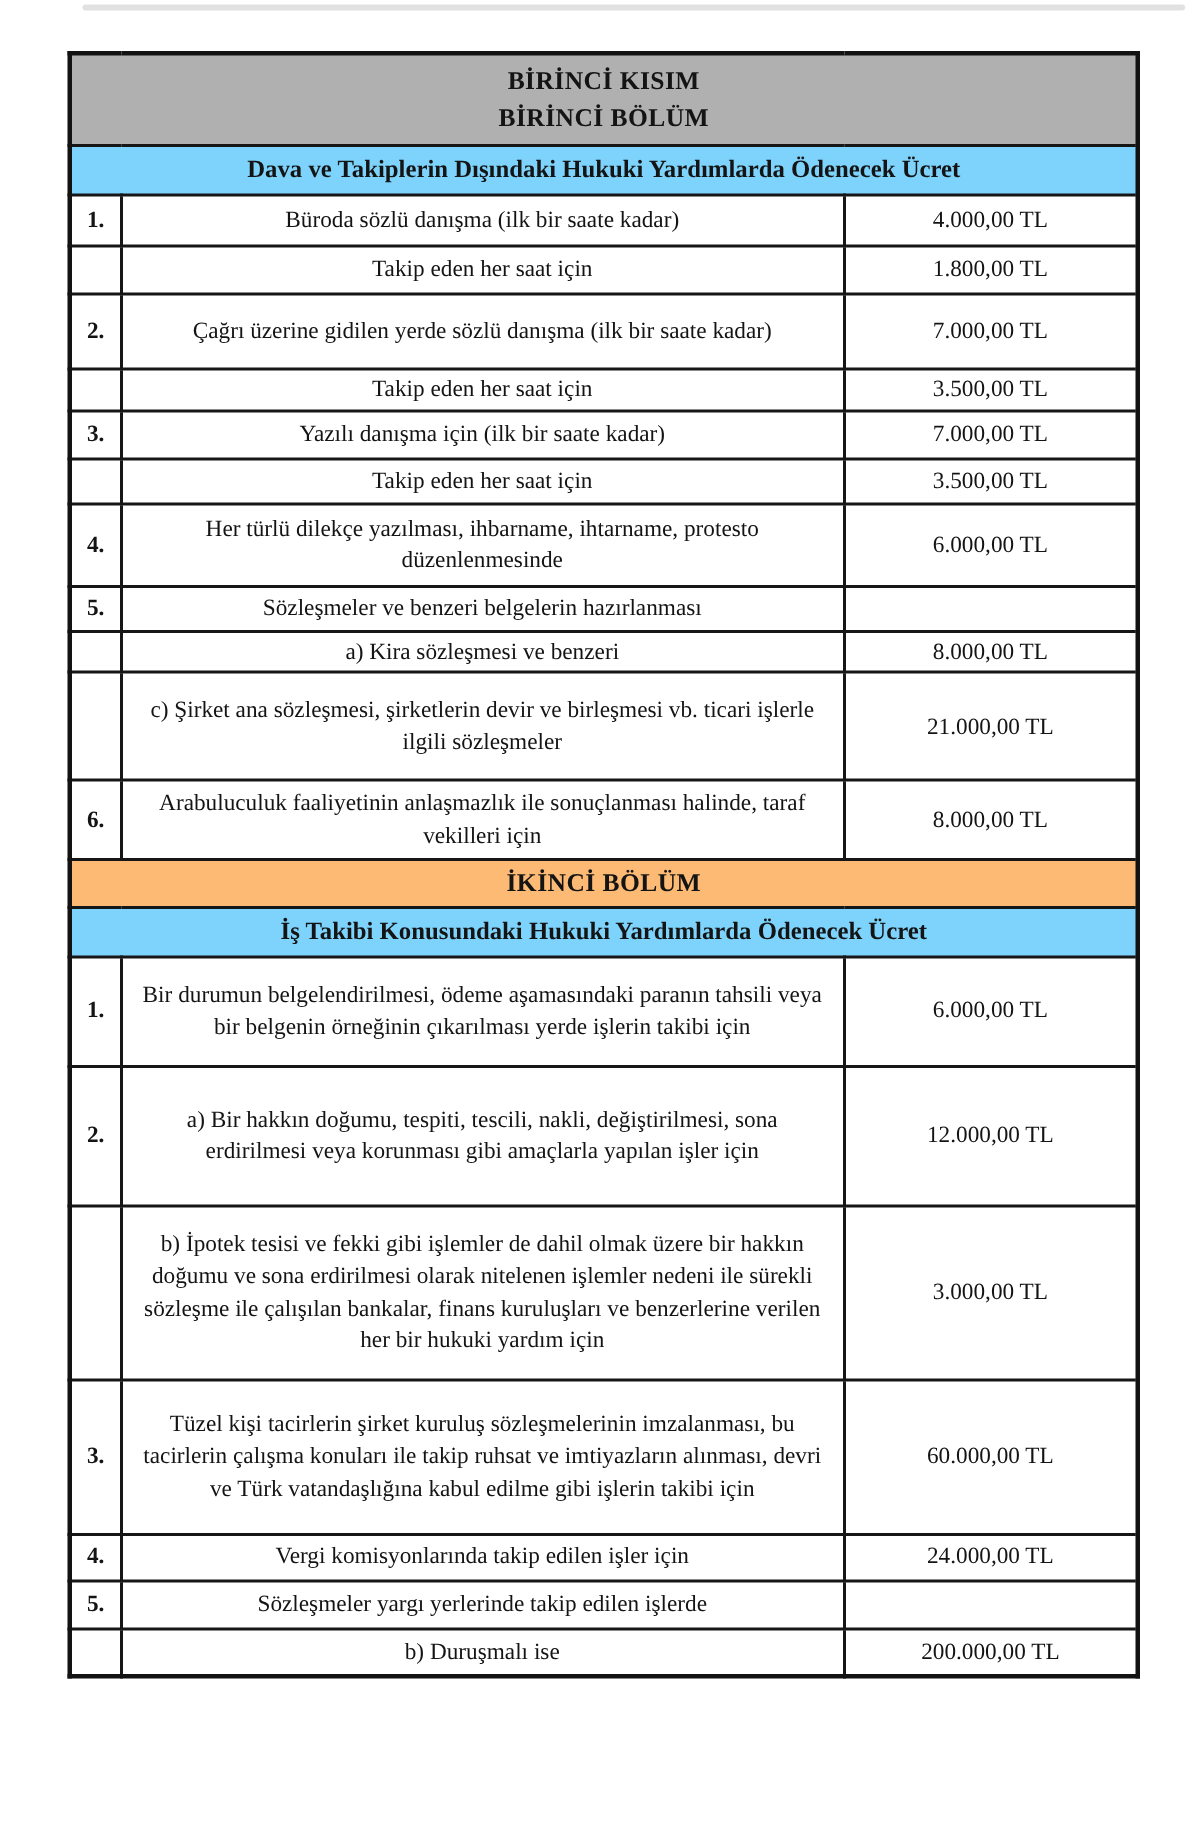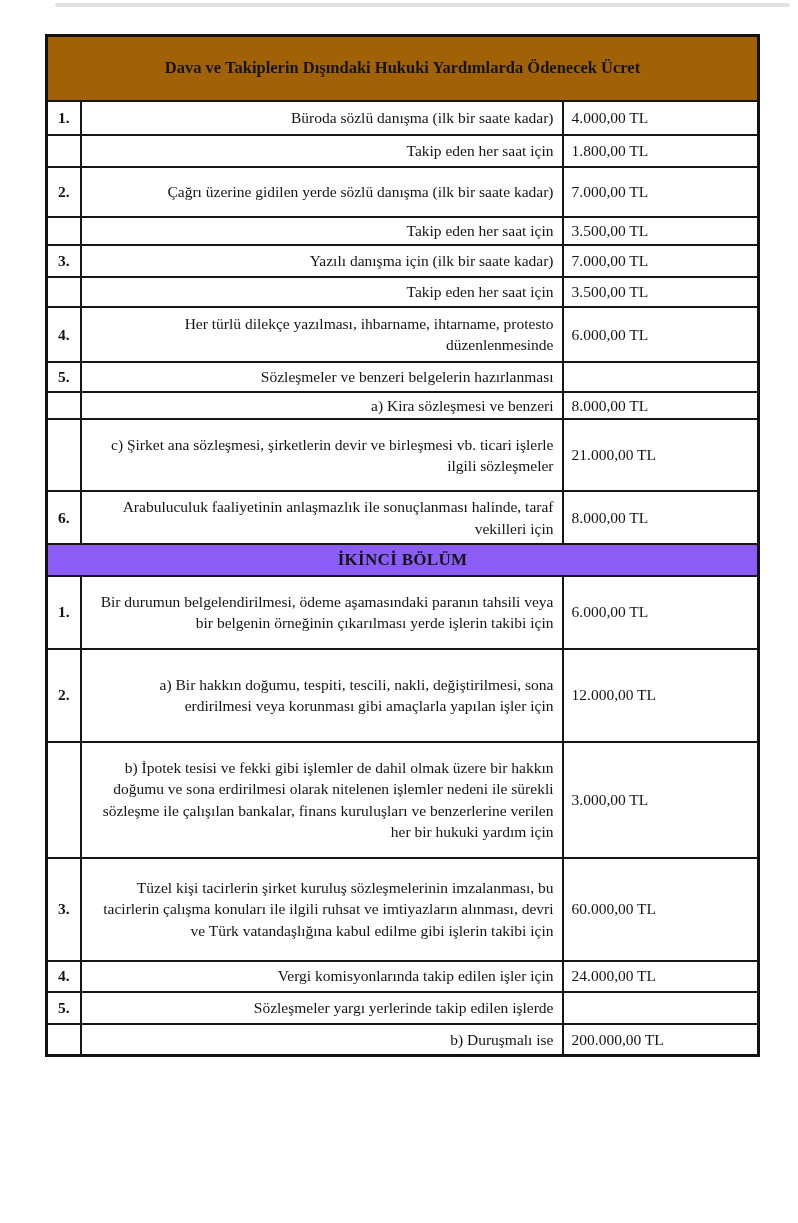--- a/index.html
+++ b/index.html
@@ -43,68 +43,74 @@
     vertical-align: middle;
     font-size: 15.5px;
     line-height: 1.38;
   }
   td.cell-no {
     text-align: center;
     font-weight: bold;
     padding: 2px 3px;
   }
   td.cell-desc {
-    text-align: right;
+    text-align: center;
   }
   td.cell-fee {
-    text-align: left;
+    text-align: center;
     padding-right: 13px;
     white-space: nowrap;
   }
   tr.part-heading-row td {
     background: #b0b0b0;
     text-align: center;
     font-weight: bold;
     font-size: 17px;
     padding: 4px 8px;
     letter-spacing: 0.3px;
   }
   tr.part-heading-row td div {
     padding: 1px 0;
   }
   tr.section-heading-row td {
-    background: #8b5cf6;
+    background: #fdba74;
     text-align: center;
     font-weight: bold;
     font-size: 17px;
     padding: 3px 8px;
     letter-spacing: 0.3px;
   }
   tr.subtitle-row td {
-    background: #a16207;
+    background: #7dd3fc;
     text-align: center;
     font-weight: bold;
     font-size: 16.5px;
-    padding: 20px 8px;
+    padding: 4px 8px;
   }
 </style>
 </head>
 <body>
 
 <div class="scan-streak-top"></div>
 
 <div class="table-wrap">
   <table class="fee-table">
     <colgroup>
       <col style="width:34px">
       <col style="width:482px">
       <col style="width:196px">
     </colgroup>
     <tbody>
 
+      <tr class="part-heading-row" style="height:54px">
+        <td colspan="3">
+          <div>BİRİNCİ KISIM</div>
+          <div>BİRİNCİ BÖLÜM</div>
+        </td>
+      </tr>
 
       <tr class="subtitle-row" style="height:33px">
         <td colspan="3">Dava ve Takiplerin Dışındaki Hukuki Yardımlarda Ödenecek Ücret</td>
       </tr>
 
       <tr style="height:34px">
         <td class="cell-no">1.</td>
         <td class="cell-desc">Büroda sözlü danışma (ilk bir saate kadar)</td>
         <td class="cell-fee">4.000,00 TL</td>
       </tr>
@@ -156,39 +162,42 @@
       <tr style="height:53px">
         <td class="cell-no">6.</td>
         <td class="cell-desc">Arabuluculuk faaliyetinin anlaşmazlık ile sonuçlanması halinde, taraf vekilleri için</td>
         <td class="cell-fee">8.000,00 TL</td>
       </tr>
 
       <tr class="section-heading-row" style="height:30px">
         <td colspan="3">İKİNCİ BÖLÜM</td>
       </tr>
 
+      <tr class="subtitle-row" style="height:32px">
+        <td colspan="3">İş Takibi Konusundaki Hukuki Yardımlarda Ödenecek Ücret</td>
+      </tr>
 
       <tr style="height:73px">
         <td class="cell-no">1.</td>
         <td class="cell-desc">Bir durumun belgelendirilmesi, ödeme aşamasındaki paranın tahsili veya bir belgenin örneğinin çıkarılması yerde işlerin takibi için</td>
         <td class="cell-fee">6.000,00 TL</td>
       </tr>
       <tr style="height:93px">
         <td class="cell-no">2.</td>
         <td class="cell-desc">a) Bir hakkın doğumu, tespiti, tescili, nakli, değiştirilmesi, sona erdirilmesi veya korunması gibi amaçlarla yapılan işler için</td>
         <td class="cell-fee">12.000,00 TL</td>
       </tr>
       <tr style="height:116px">
         <td class="cell-no"></td>
         <td class="cell-desc">b) İpotek tesisi ve fekki gibi işlemler de dahil olmak üzere bir hakkın doğumu ve sona erdirilmesi olarak nitelenen işlemler nedeni ile sürekli sözleşme ile çalışılan bankalar, finans kuruluşları ve benzerlerine verilen her bir hukuki yardım için</td>
         <td class="cell-fee">3.000,00 TL</td>
       </tr>
       <tr style="height:103px">
         <td class="cell-no">3.</td>
-        <td class="cell-desc">Tüzel kişi tacirlerin şirket kuruluş sözleşmelerinin imzalanması, bu tacirlerin çalışma konuları ile ilgili ruhsat ve imtiyazların alınması, devri ve Türk vatandaşlığına kabul edilme gibi işlerin takibi için</td>
+        <td class="cell-desc">Tüzel kişi tacirlerin şirket kuruluş sözleşmelerinin imzalanması, bu tacirlerin çalışma konuları ile takip ruhsat ve imtiyazların alınması, devri ve Türk vatandaşlığına kabul edilme gibi işlerin takibi için</td>
         <td class="cell-fee">60.000,00 TL</td>
       </tr>
       <tr style="height:31px">
         <td class="cell-no">4.</td>
         <td class="cell-desc">Vergi komisyonlarında takip edilen işler için</td>
         <td class="cell-fee">24.000,00 TL</td>
       </tr>
       <tr style="height:32px">
         <td class="cell-no">5.</td>
         <td class="cell-desc">Sözleşmeler yargı yerlerinde takip edilen işlerde</td>

